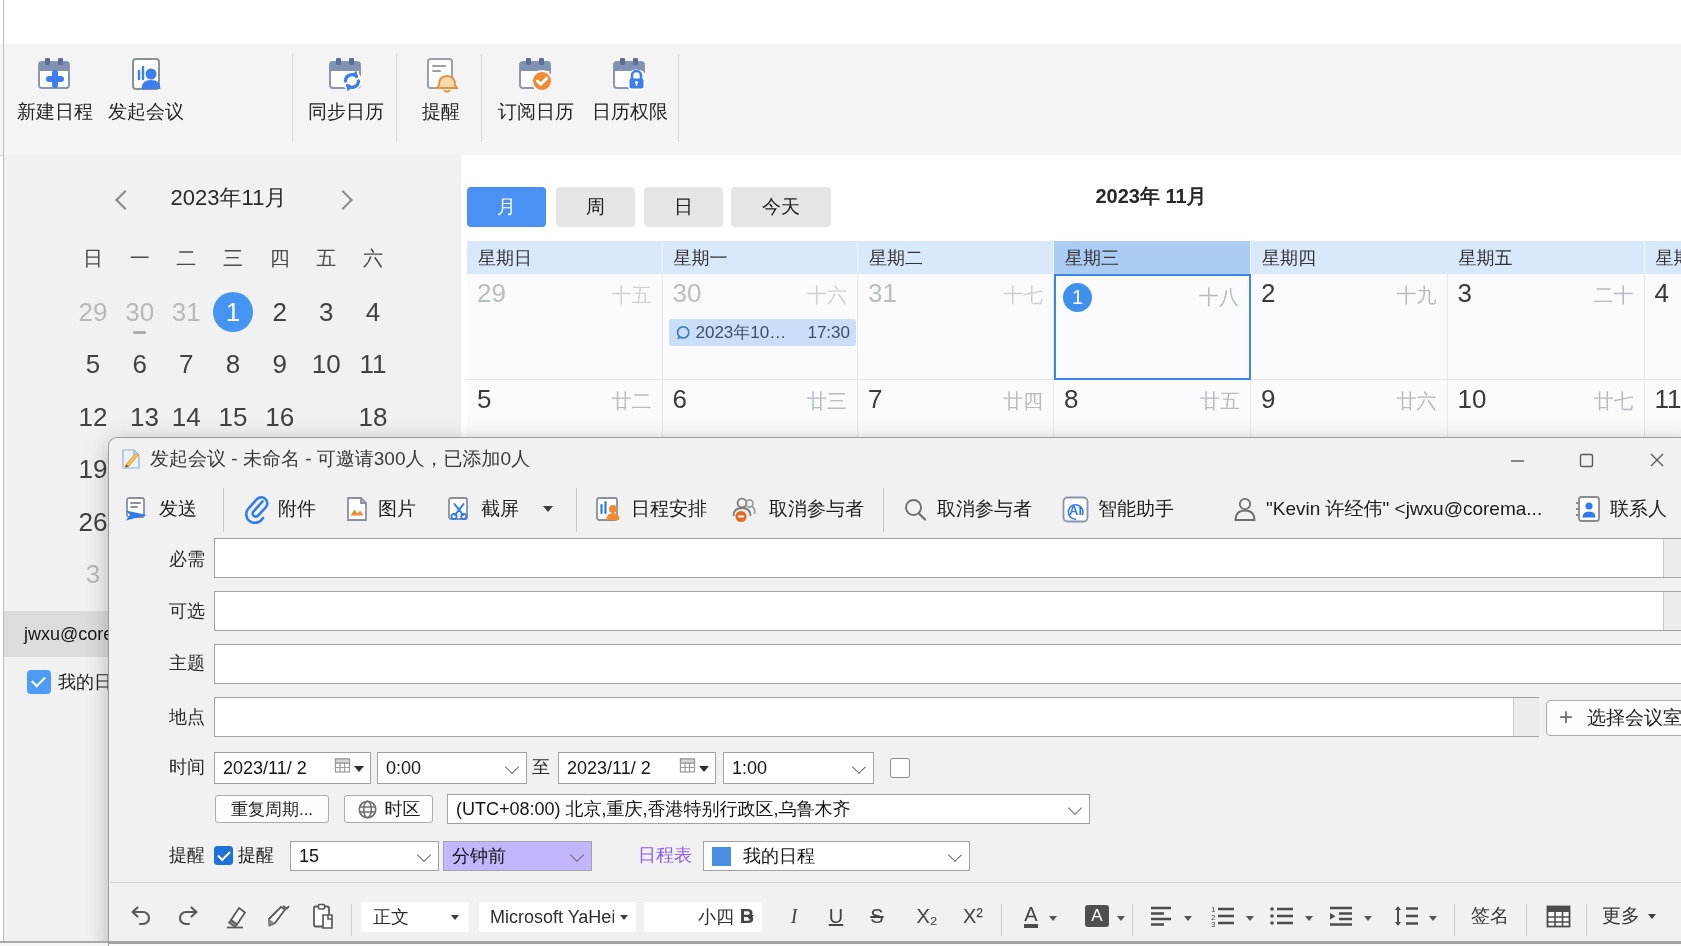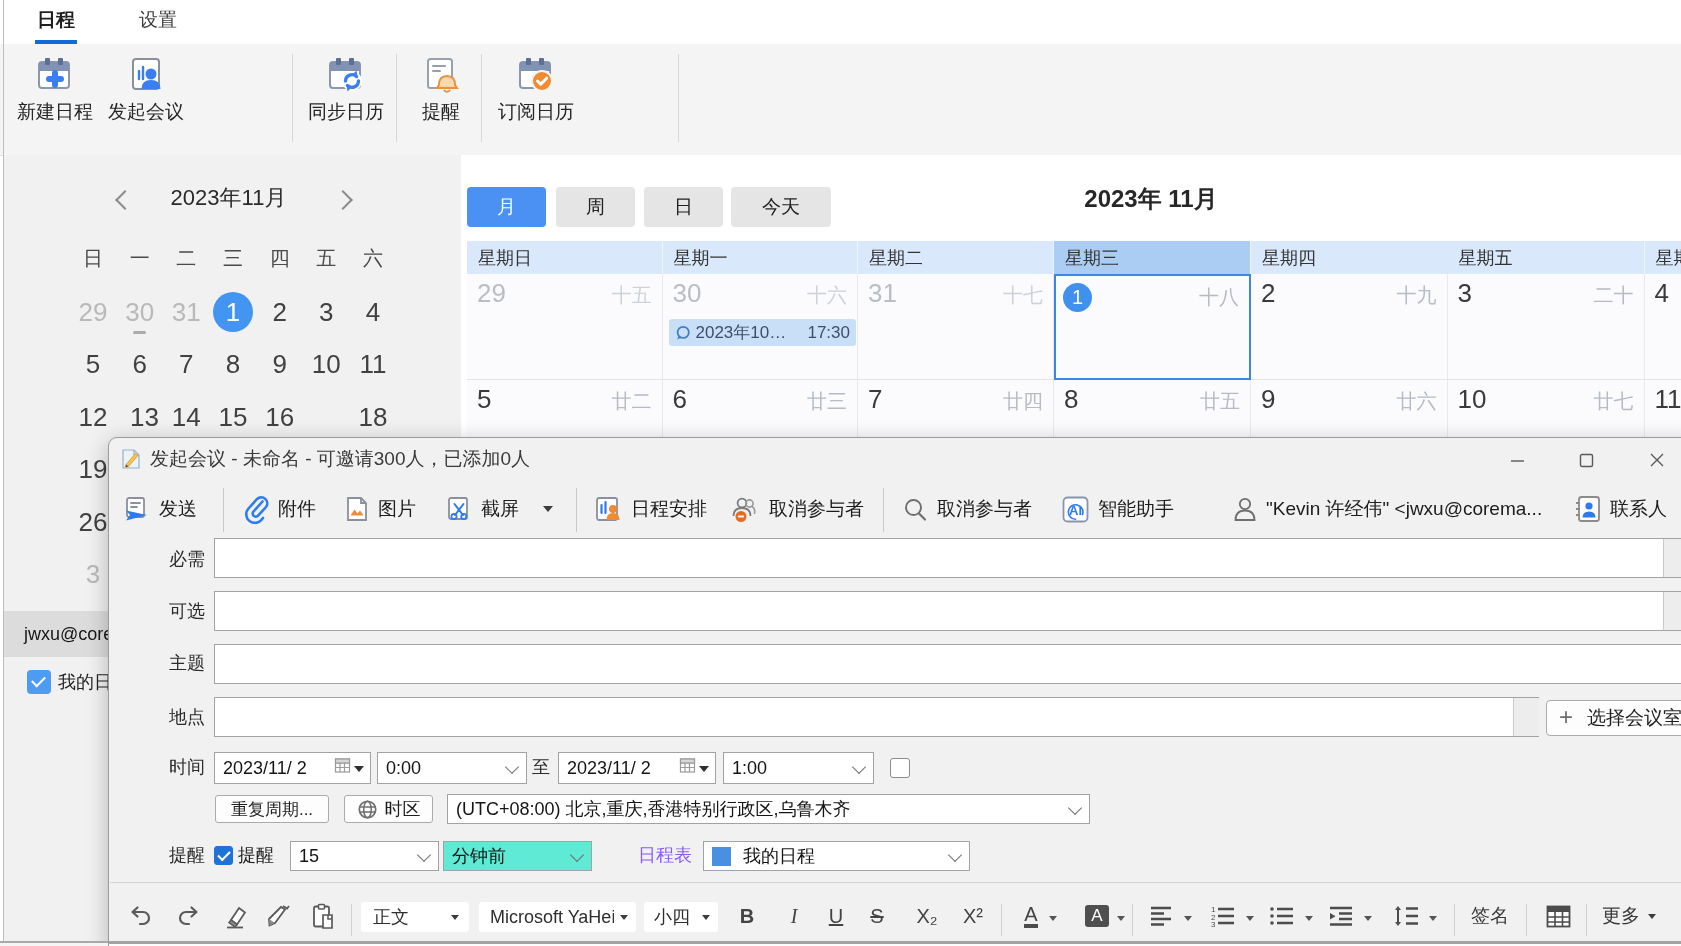--- a/index.html
+++ b/index.html
@@ -36,21 +36,21 @@
   #mini-dash{width:13px;height:3px;background:#ababab;border-radius:2px;}
   #account-row{left:0;top:456px;width:457px;height:46px;background:#dcdcdd;display:flex;align-items:center;}
   #account-label{margin-left:20px;font-size:18px;color:#161616;}
   #mycal-check{left:23px;top:515px;width:24px;height:24px;background:#4c9cf4;border-radius:4px;}
   #mycal-label{left:54px;top:515px;height:24px;display:flex;align-items:center;font-size:18px;color:#222;}
   
   #main{left:461px;top:155px;width:1220px;height:786px;background:#ffffff;}
   .view-btn{position:absolute;top:32px;height:40px;border-radius:4px;background:#e5e5e6;color:#212121;
      font-size:19px;display:flex;align-items:center;justify-content:center;}
   .view-btn.active{background:#4a91f3;color:#ffffff;}
-  #cal-title{top:28px;left:450px;width:480px;text-align:center;font-size:24px;font-weight:bold;color:#272727;}
+  #cal-title{top:28px;left:450px;width:480px;text-align:center;font-size:20px;font-weight:bold;color:#272727;}
   .wk-head{position:absolute;top:86px;height:33px;background:#d9e9fb;display:flex;align-items:center;
      font-size:18px;color:#333;border-right:1px solid #eef5fd;box-sizing:border-box;padding-left:11px;}
   .wk-head.hl{background:#abcdf3;}
   .day-cell{position:absolute;background:#fbfbfd;border-right:1px solid #e7e9ec;border-bottom:1px solid #e3e5e8;box-sizing:border-box;}
   .day-num{position:absolute;left:10px;top:4px;font-size:26px;color:#3a3a3c;}
   .day-num.out{color:#b9bdc4;}
   .day-lunar{position:absolute;right:10px;top:8px;font-size:20px;color:#b6bbc4;}
   .day-lunar.out{color:#cdd1d8;}
   .day-cell.sel{border:2px solid #3e86e4;}
   #today-circle{position:absolute;left:7px;top:7px;width:29px;height:29px;border-radius:50%;background:#4090ee;
@@ -96,25 +96,20 @@
   #dlg-bottomline{left:0px;top:503px;width:1588px;height:3px;background:#a2a2a2;}
   #dlg-belowline{left:0px;top:506px;width:1588px;height:10px;background:#fcfcfc;}
   #app-bottom-line{left:0;top:941px;width:108px;height:2px;background:#a9a9a9;}
   #app-bottom{left:0;top:943px;width:108px;height:3px;background:#f5f5f5;}
 </style>
 </head>
 <body>
 
 <div id="stage">
 
-  <div class="abs" id="tabbar">
-    <div class="abs app-tab" id="tab-schedule">日程</div>
-    <div class="abs app-tab" id="tab-settings">设置</div>
-    <div class="abs" id="tab-underline"></div>
-  </div>
 
   <div class="abs" id="ribbon">
       <div class="ribbon-btn" style="left: 7px;">
         <div class="ric"><svg width="42" height="42" viewBox="0 0 42 42">
   <rect x="5" y="8" width="30" height="26" rx="3" fill="#fff" stroke="#8a97ad" stroke-width="2"></rect>
   <path d="M5 11 a3 3 0 0 1 3-3 h24 a3 3 0 0 1 3 3 v6 H5 Z" fill="#8093b4"></path>
   <rect x="11" y="4" width="5" height="7" rx="1" fill="#5d7093"></rect>
   <rect x="24" y="4" width="5" height="7" rx="1" fill="#5d7093"></rect>
             <path d="M21 19 v12 M15 25 h12" stroke="#3b7ef0" stroke-width="6" stroke-linecap="round"></path>
           </svg></div>
@@ -155,20 +150,34 @@
       <div class="ribbon-btn" style="left: 488px;">
         <div class="ric"><svg width="42" height="42" viewBox="0 0 42 42">
   <rect x="5" y="8" width="30" height="26" rx="3" fill="#fff" stroke="#8a97ad" stroke-width="2"></rect>
   <path d="M5 11 a3 3 0 0 1 3-3 h24 a3 3 0 0 1 3 3 v6 H5 Z" fill="#8093b4"></path>
   <rect x="11" y="4" width="5" height="7" rx="1" fill="#5d7093"></rect>
   <rect x="24" y="4" width="5" height="7" rx="1" fill="#5d7093"></rect>
             <circle cx="27" cy="27" r="10" fill="#ef8b31" stroke="#f4f4f5" stroke-width="2"></circle>
    <path d="M22.5 27 l3.2 3.2 l6 -6" fill="none" stroke="#fff" stroke-width="3" stroke-linecap="round" stroke-linejoin="round"></path>
           </svg></div>
         <div class="rlb">订阅日历</div>
+      </div>
+      <div class="ribbon-btn" style="left: 582px;">
+        <div class="ric"><svg width="42" height="42" viewBox="0 0 42 42">
+  <rect x="5" y="8" width="30" height="26" rx="3" fill="#fff" stroke="#8a97ad" stroke-width="2"></rect>
+  <path d="M5 11 a3 3 0 0 1 3-3 h24 a3 3 0 0 1 3 3 v6 H5 Z" fill="#8093b4"></path>
+  <rect x="11" y="4" width="5" height="7" rx="1" fill="#5d7093"></rect>
+  <rect x="24" y="4" width="5" height="7" rx="1" fill="#5d7093"></rect>
+            <circle cx="27.5" cy="26.5" r="11" fill="#fff"></circle>
+   <path d="M23 25 v-3.5 a4.5 4.5 0 0 1 9 0 V25" fill="none" stroke="#3b7ef0" stroke-width="2.6"></path>
+   <rect x="20.5" y="24.5" width="14" height="10" rx="2" fill="#3b7ef0"></rect>
+   <circle cx="27.5" cy="28.5" r="1.6" fill="#fff"></circle>
+            <rect x="26.8" y="29" width="1.4" height="3" fill="#fff"></rect>
+          </svg></div>
+        <div class="rlb">日历权限</div>
       </div>
       <div class="ribbon-sep" style="left: 292px;"></div>
       <div class="ribbon-sep" style="left: 396px;"></div>
       <div class="ribbon-sep" style="left: 481px;"></div>
       <div class="ribbon-sep" style="left: 678px;"></div>
     </div>
 
   <div class="abs" id="sidebar">
     <div class="abs mini-chev" id="mini-prev"></div>
     <div class="abs" id="mini-title">2023年11月</div>
@@ -603,21 +612,21 @@
         </div>
         <div class="flabel" style="left: 6px; width: 90px; top: 405px;">提醒</div>
         <div class="cbox checked" style="left: 105px; top: 408px; width: 19px; height: 19px;">
           <div class="ckmark"></div>
         </div>
         <div style="position: absolute; left: 129px; top: 405px; font-size: 18px; color: rgb(29, 29, 29);">提醒</div>
         <div class="ctl" style="left: 181px; top: 403px; width: 149px; height: 30px;">
           <div style="margin-left: 8px;">15</div>
           <div class="chev" style="margin-top: -3px;"></div>
         </div>
-        <div class="ctl" style="left: 334px; top: 403px; width: 149px; height: 30px; background: #5eead4;">
+        <div class="ctl" style="left: 334px; top: 403px; width: 149px; height: 30px; background: #c4b5fd;">
           <div style="margin-left: 8px;">分钟前</div>
           <div class="chev" style="margin-top: -3px;"></div>
         </div>
         <div style="position: absolute; left: 529px; top: 405px; font-size: 18px; color: #8b5cf6;">日程表</div>
         <div class="ctl" style="left: 594px; top: 403px; width: 267px; height: 30px;">
           <div style="width: 19px; height: 19px; background: rgb(74, 144, 226); margin-left: 8px;"></div>
           <div style="margin-left: 12px;">我的日程</div>
           <div class="chev" style="margin-top: -3px;"></div>
         </div>
       </div>
@@ -660,21 +669,21 @@
         </div>
         <div class="fmt-sep" style="left: 242px;"></div>
         <div class="fmt-dd" style="left: 252px; width: 108px;">
           <div class="nowrap" style="margin-left: 12px;">正文</div>
           <div class="btri" style="right: 10px; border-top-width: 5.5px; border-left-width: 4.5px; border-right-width: 4.5px;"></div>
         </div>
         <div class="fmt-dd" style="left: 370px; width: 157px;">
           <div class="nowrap" style="margin-left: 11px; width: 124px; overflow: hidden;">Microsoft YaHei UI</div>
           <div class="btri" style="right: 8px; border-top-width: 5.5px; border-left-width: 4.5px; border-right-width: 4.5px;"></div>
         </div>
-        <div class="fmt-dd" style="left: 535px; width: 74px;">
+        <div class="fmt-dd" style="left: 535px; width: 74px; padding-left: 44px;">
           <div class="nowrap" style="margin-left: 10px;">小四</div>
           <div class="btri" style="right: 8px; border-top-width: 5.5px; border-left-width: 4.5px; border-right-width: 4.5px;"></div>
         </div>
         <div class="fmt-ic" style="left: 616px;">
           <div class="fmt-txt" style="font-weight: bold;">B</div>
         </div>
         <div class="fmt-ic" style="left: 663px;">
           <div class="fmt-txt" style="font-style: italic; font-family: &quot;Liberation Serif&quot;, serif;">I</div>
         </div>
         <div class="fmt-ic" style="left: 705px;">

